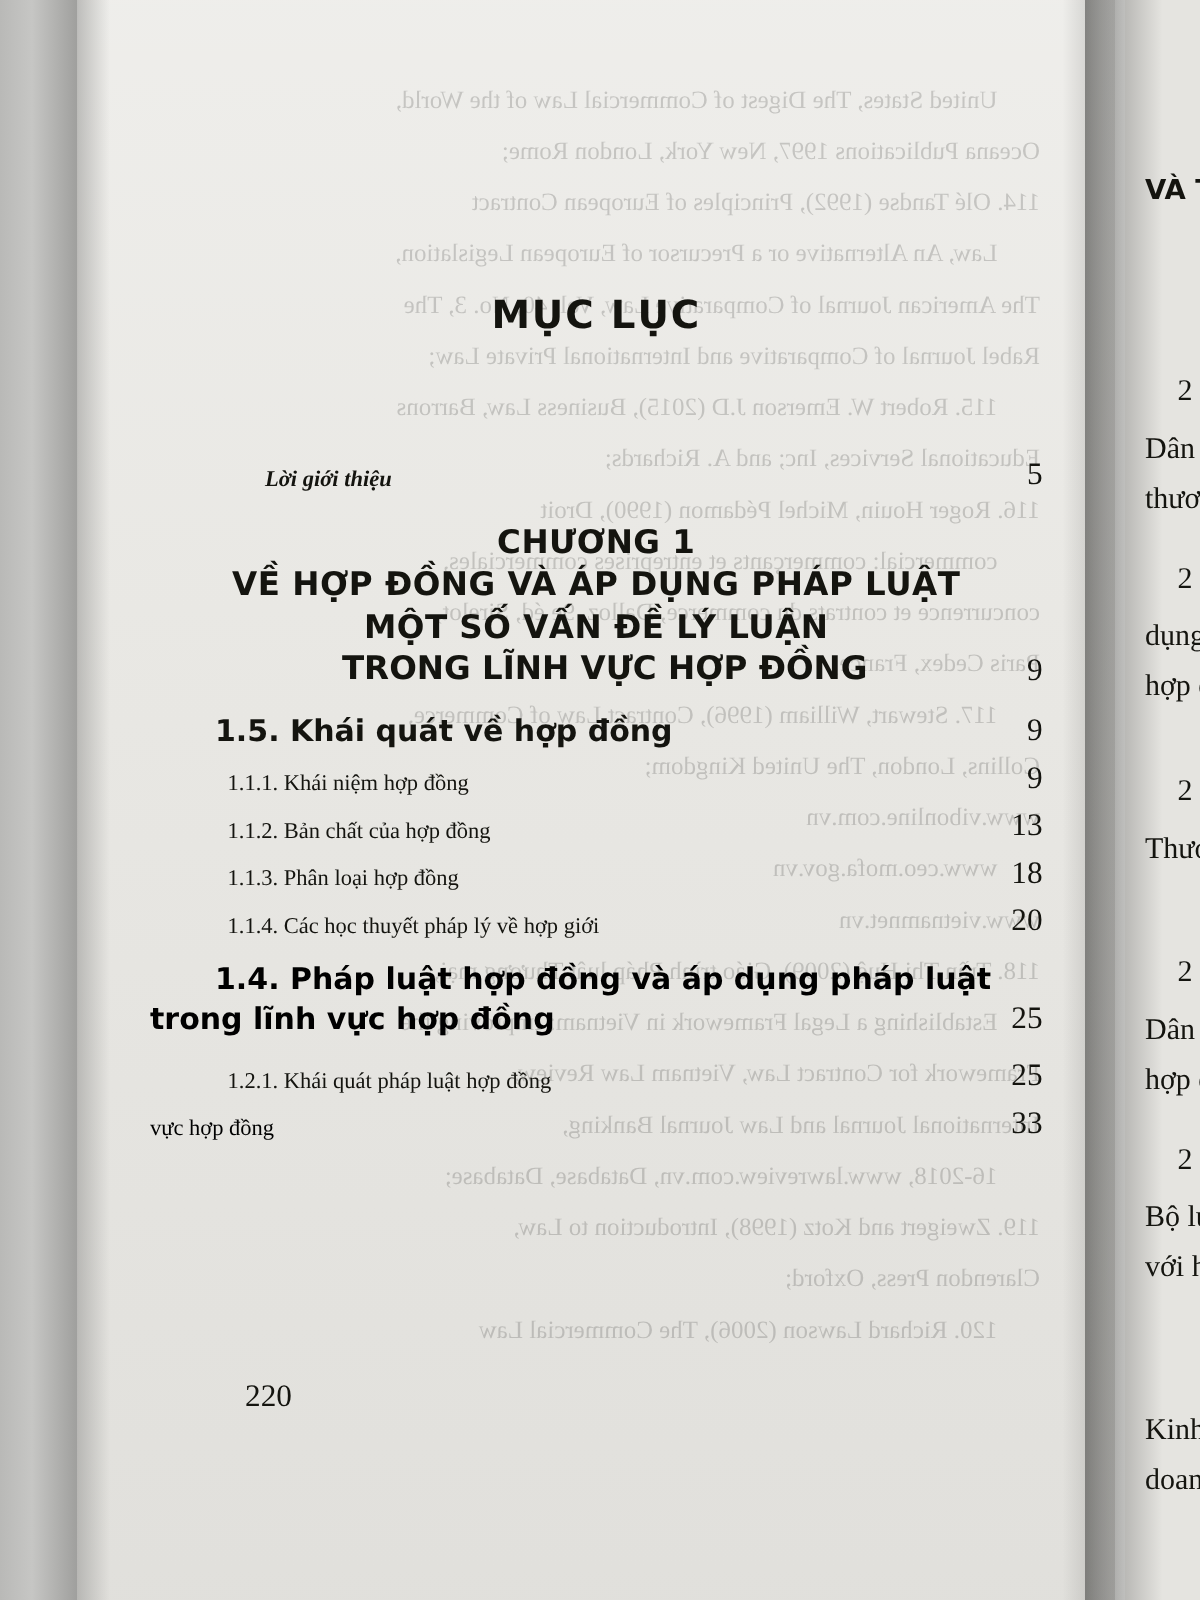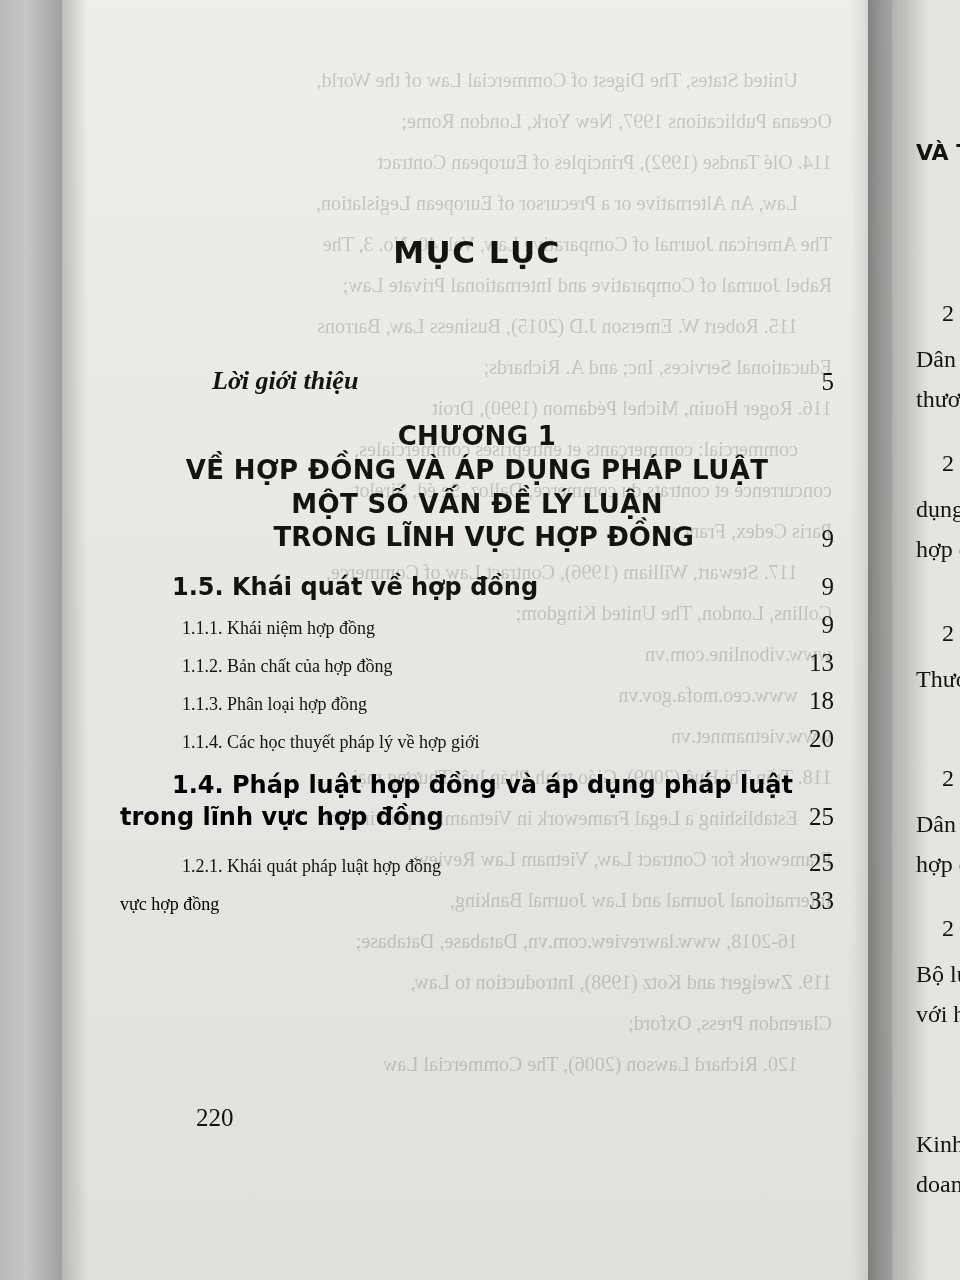--- a/index.html
+++ b/index.html
@@ -115,21 +115,21 @@
   .row .pg {
     color: #14140f;
     font-size: 25px;
     padding-left: 14px;
     white-space: nowrap;
   }
 
   .intro .txt {
     font-style: italic;
     font-weight: bold;
-    font-size: 26px;
+    font-size: 18px;
     padding-left: 92px;
   }
   .intro { margin-bottom: 24px; }
 
   .chapter-block {
     text-align: center;
     font-family: "DejaVu Sans", sans-serif;
     font-weight: bold;
     color: #14140f;
     line-height: 1.30;

